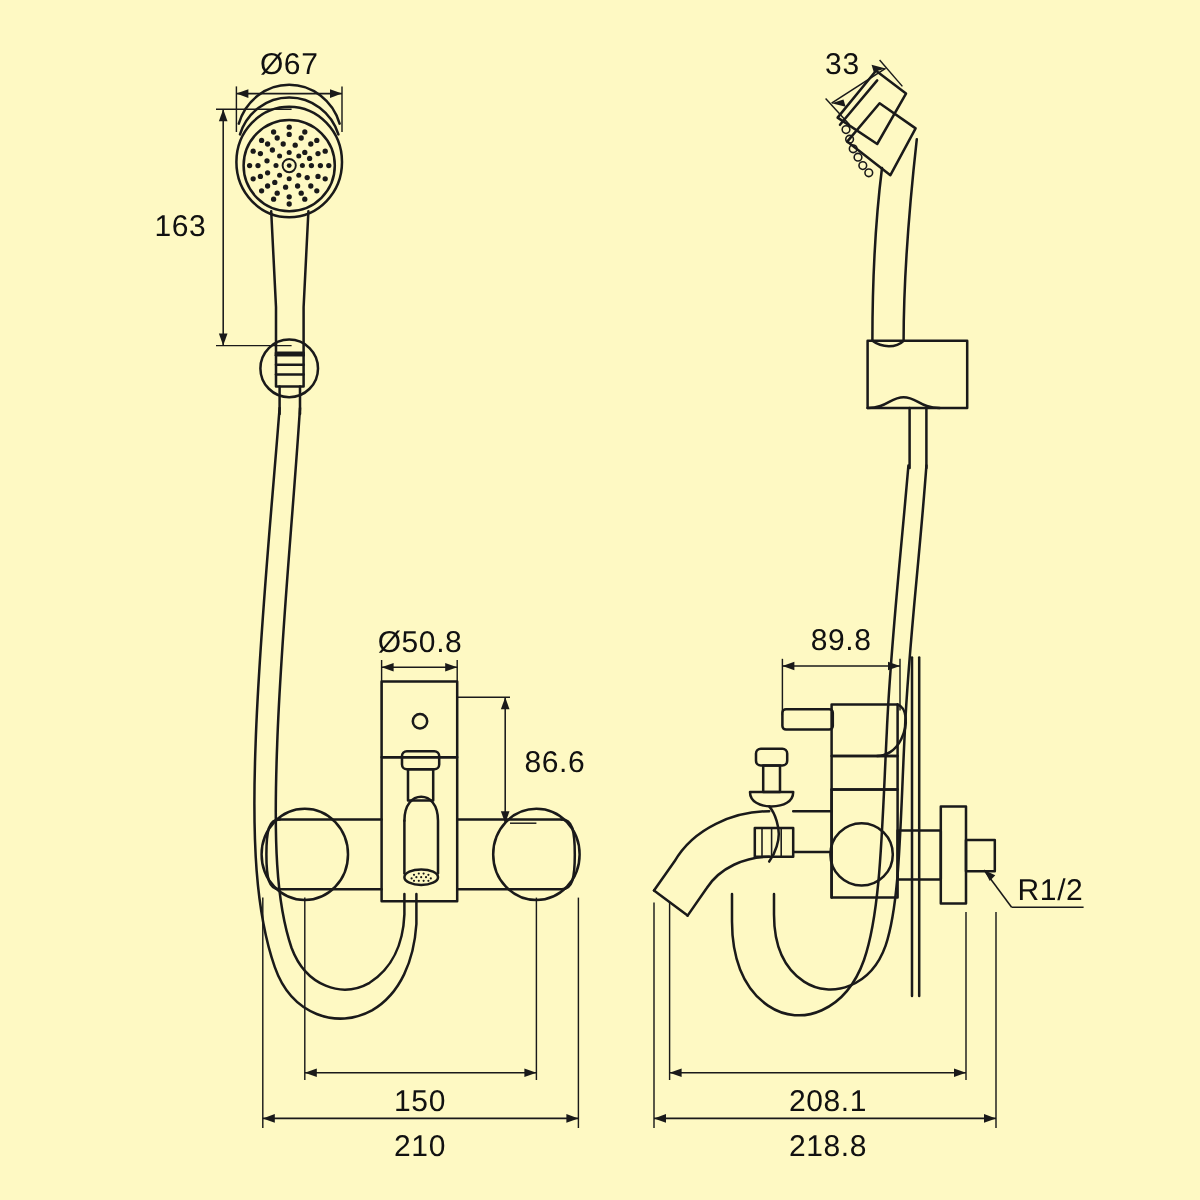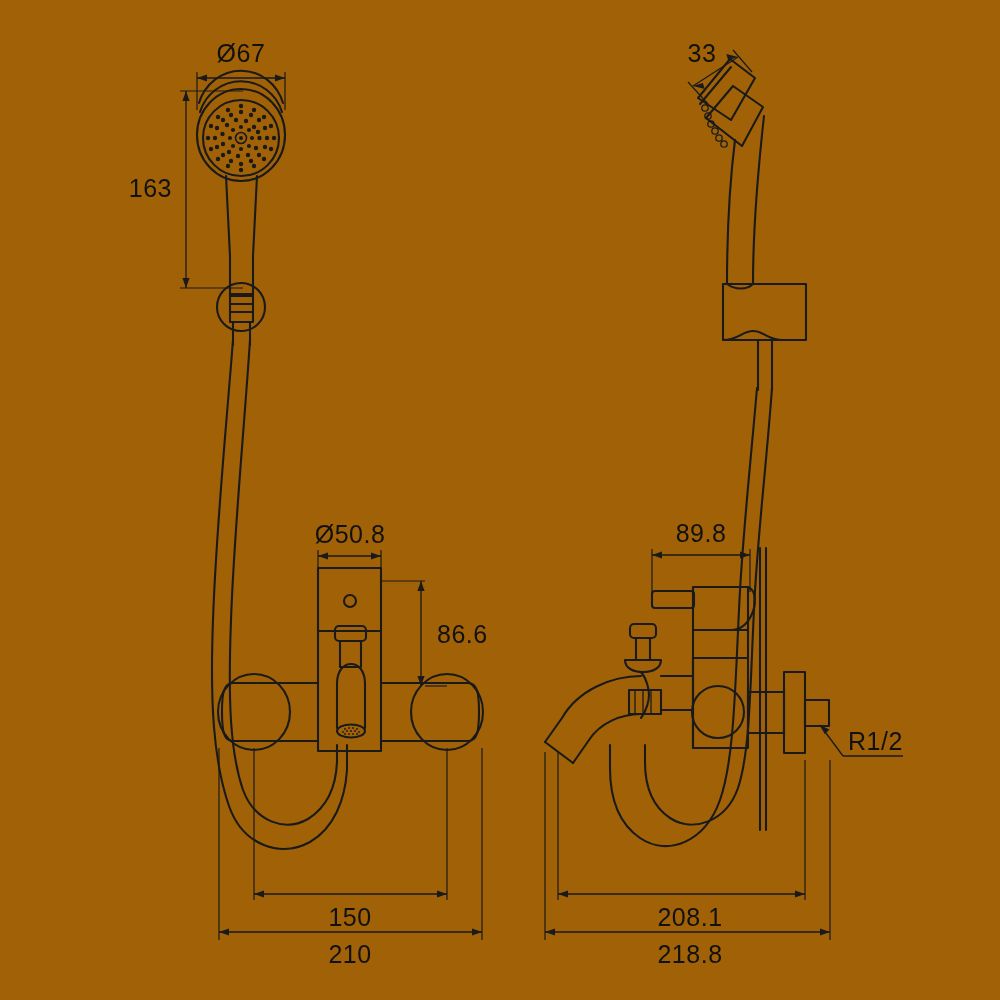--- a/index.html
+++ b/index.html
@@ -1,17 +1,17 @@
 <!DOCTYPE html>
 <html><head>
 <meta charset="utf-8">
 <style>
   html,body{margin:0;padding:0;background:#ffffff;}
   body{width:1000px;height:1000px;font-family:"Liberation Sans",sans-serif;overflow:hidden;}
-  #sheet{position:relative;width:1000px;height:1000px;background:#a16207;}
+  #sheet{position:relative;width:1000px;height:1000px;background:#fef9c3;}
   svg{display:block;}
   .ln{fill:none;stroke:#1a1a1a;stroke-width:2.1;stroke-linecap:round;stroke-linejoin:round;}
   .ln-thin{fill:none;stroke:#1a1a1a;stroke-width:1.3;stroke-linecap:butt;}
   .dim{fill:none;stroke:#1a1a1a;stroke-width:1.3;stroke-linecap:butt;}
   .ext{fill:none;stroke:#1a1a1a;stroke-width:1.2;stroke-linecap:butt;}
   .dot{fill:#1a1a1a;}
   .dimtext{font-family:"Liberation Sans",sans-serif;font-size:25px;fill:#111;letter-spacing:0.5px;}
 </style>
 </head>
 <body>

